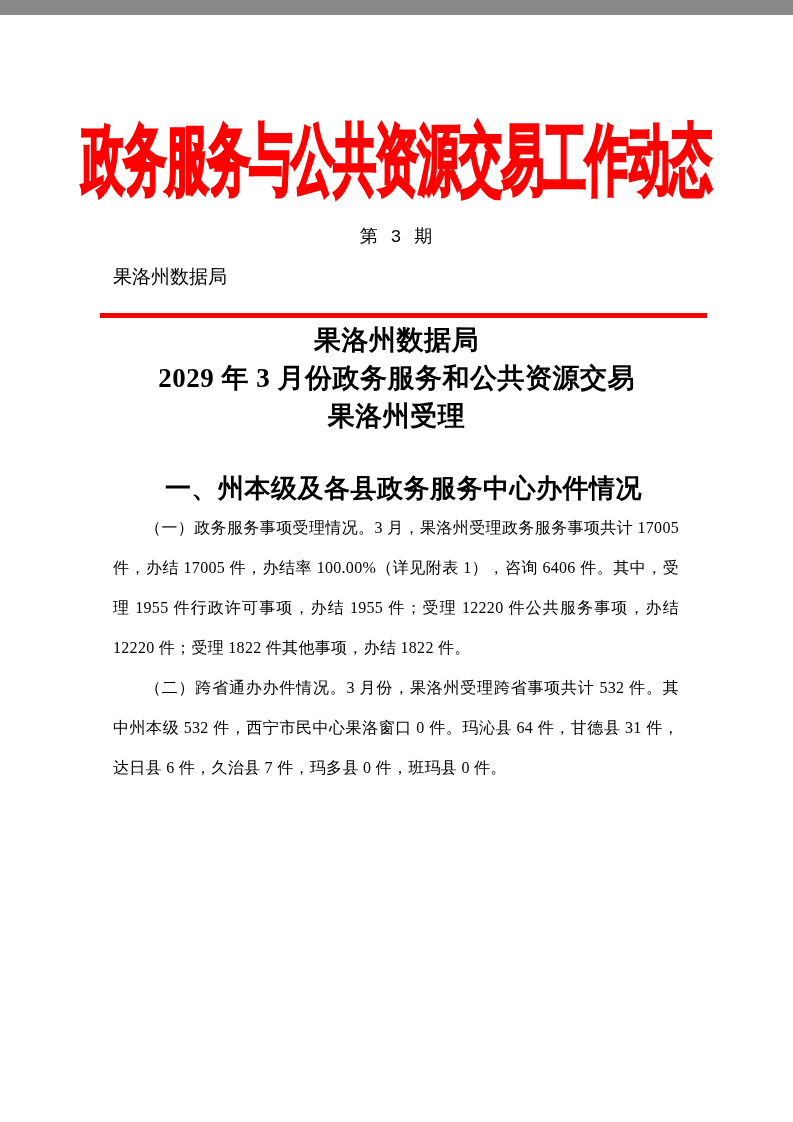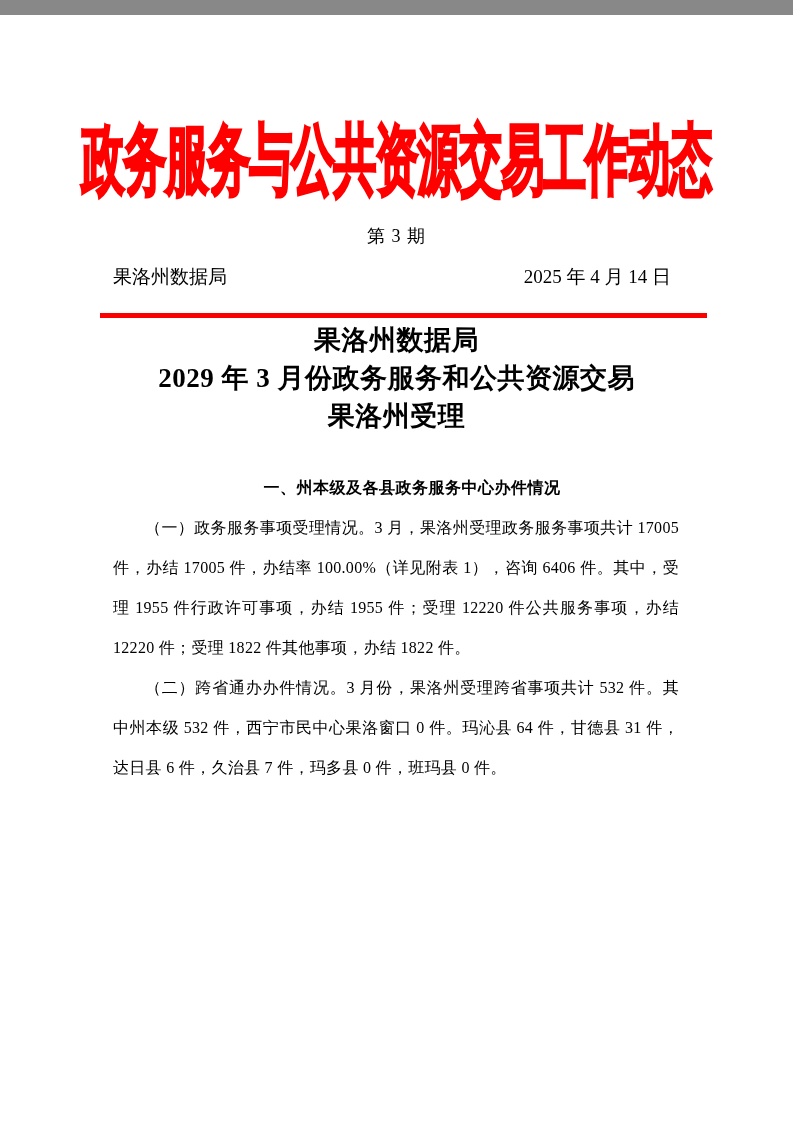--- a/index.html
+++ b/index.html
@@ -33,20 +33,21 @@
     -webkit-text-stroke: 1.5px #ff0000;
   }
   .issue-line {
     position: absolute;
     top: 209px;
     left: 0;
     right: 0;
     text-align: center;
     font-size: 18px;
     letter-spacing: 1px;
+    font-family: Liberation Mono, monospace;
   }
   .info-row {
     position: absolute;
     top: 249px;
     left: 113px;
     width: 558px;
     display: flex;
     justify-content: space-between;
     align-items: baseline;
     font-size: 19px;
@@ -74,46 +75,44 @@
   
   .body-text {
     position: absolute;
     top: 453px;
     left: 113px;
     width: 566px;
   }
   .section-heading {
     font-family: "Liberation Sans", "DejaVu Sans", sans-serif;
     font-weight: bold;
-    font-size: 16px;
+    font-size: 26px;
     line-height: 40px;
     text-indent: 2em;
     letter-spacing: 0.5px;
-    text-align: center;
   }
   .body-text p {
     font-size: 16px;
     line-height: 40px;
     text-indent: 2em;
     text-align: justify;
     letter-spacing: 0.3px;
   }
 </style>
 </head>
 <body>
 
 <div class="page">
 
   <div class="masthead-title">政务服务与公共资源交易工作动态</div>
 
   <div class="issue-line">第 3 期</div>
 
   <div class="info-row">
     <span>果洛州数据局</span>
-    <span>2025 年 4 月 14 日</span>
   </div>
 
   <div class="red-rule"></div>
 
   <div class="doc-title">
     <div>果洛州数据局</div>
     <div>2029 年 3 月份政务服务和公共资源交易</div>
     <div>果洛州受理</div>
   </div>
 

